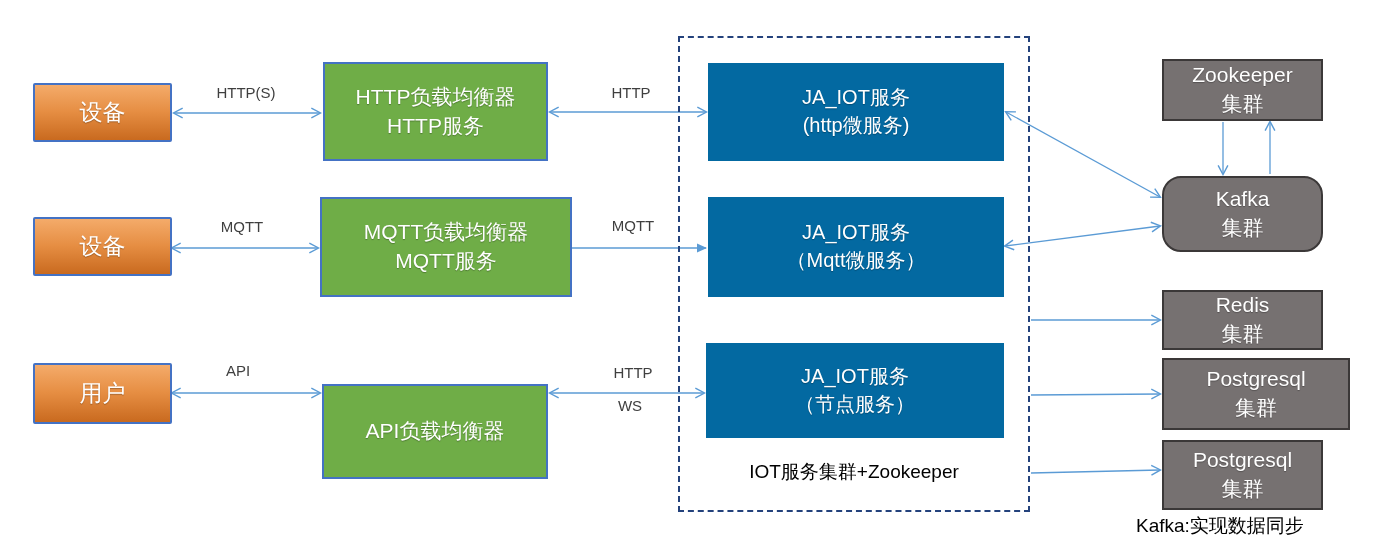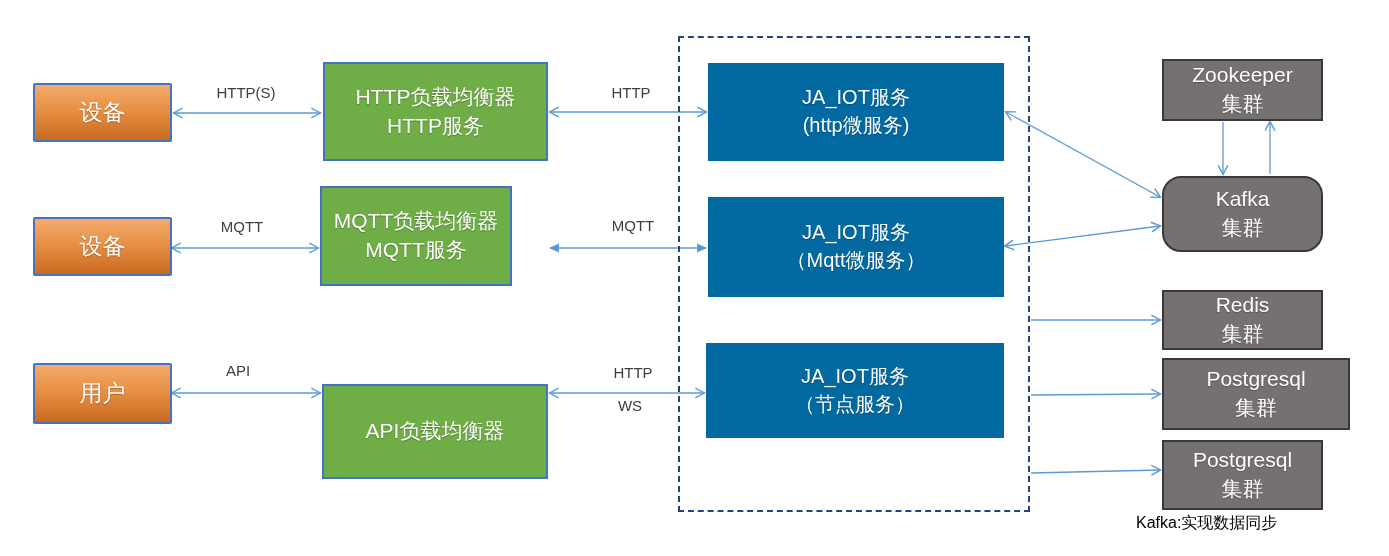--- a/index.html
+++ b/index.html
@@ -12,27 +12,27 @@
   .orange{background:linear-gradient(180deg,#f4ab6a 0%,#e68e43 48%,#c96a1f 100%);
           border:2px solid #4472c4;border-radius:2px;font-size:23px;}
   .green{background:#6fad47;border:2px solid #4472c4;font-size:21px;}
   .blue{background:#0369a1;font-size:20px;}
   .gray{background:#767171;border:2px solid #3b3838;font-size:21px;}
   .dashed-box{position:absolute;left:678px;top:36px;width:352px;height:476px;
               border:2px dashed #24427c;box-sizing:border-box;}
   .container-label{position:absolute;left:678px;top:459px;width:352px;text-align:center;
                    color:#000000;font-size:19px;}
   .edge-label{position:absolute;width:110px;text-align:center;color:#3f3f3f;font-size:15px;white-space:nowrap;}
-  .footnote{position:absolute;left:1136px;top:513px;width:250px;color:#000000;font-size:16px;white-space:nowrap;}
+  .footnote{position:absolute;left:1136px;top:513px;width:250px;color:#000000;font-size:19px;white-space:nowrap;}
   
   .orange1{left:33px;top:83px;width:139px;height:59px;}
   .orange2{left:33px;top:217px;width:139px;height:59px;}
   .orange3{left:33px;top:363px;width:139px;height:61px;}
   .green1{left:323px;top:62px;width:225px;height:99px;}
-  .green2{left:320px;top:186px;width:192px;height:100px;}
+  .green2{left:320px;top:197px;width:252px;height:100px;}
   .green3{left:322px;top:343px;width:226px;height:95px;margin-top:41px;}
   .blue1{left:708px;top:63px;width:296px;height:98px;}
   .blue2{left:708px;top:197px;width:296px;height:100px;}
   .blue3{left:706px;top:343px;width:298px;height:95px;}
   .gray1{left:1162px;top:59px;width:161px;height:62px;}
   .gray2{left:1162px;top:176px;width:161px;height:76px;border-radius:19px;}
   .gray3{left:1162px;top:290px;width:161px;height:60px;}
   .gray4{left:1162px;top:358px;width:188px;height:72px;}
   .gray5{left:1162px;top:440px;width:161px;height:70px;}
   
@@ -105,20 +105,21 @@
   </div>
   <div class="node blue blue2">
     <div class="ln">JA_IOT服务</div>
     <div class="ln">（Mqtt微服务）</div>
   </div>
   <div class="node blue blue3">
     <div class="ln">JA_IOT服务</div>
     <div class="ln">（节点服务）</div>
   </div>
 
+  <div class="container-label">IOT服务集群+Zookeeper</div>
 
   <div class="node gray gray1">
     <div class="ln">Zookeeper</div>
     <div class="ln">集群</div>
   </div>
   <div class="node gray gray2">
     <div class="ln">Kafka</div>
     <div class="ln">集群</div>
   </div>
   <div class="node gray gray3">

